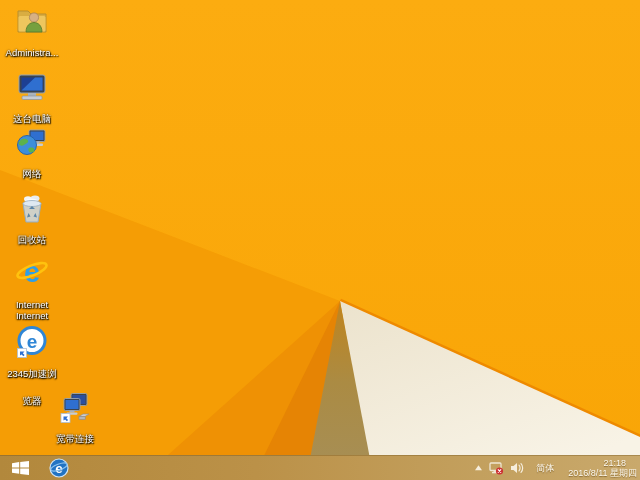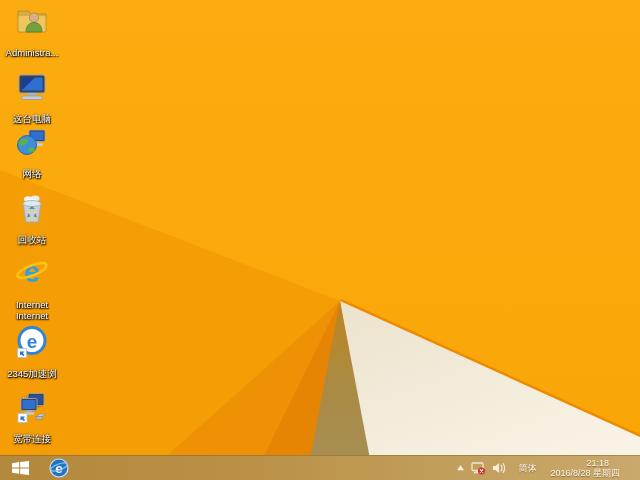--- a/index.html
+++ b/index.html
@@ -18,33 +18,33 @@
     text-align:center;
   }
   .dicon .art{width:34px;height:34px;flex:0 0 34px;}
   .dicon .lbl{
     margin-top:10px;
     font-size:9.5px;line-height:10.5px;color:#ffffff;
     text-shadow:0 1px 2px rgba(0,0,0,.95),0 0 2px rgba(0,0,0,.75),1px 1px 1px rgba(0,0,0,.8);
     white-space:nowrap;
   }
   .i1{top:4px;} .i2{top:70px;} .i3{top:125px;align-items:center;} .i4{top:191px;}
-  .i5{top:256px;} .i6{top:325px;} .i7{top:390px;}
+  .i5{top:256px;} .i6{top:325px;} .i7{top:390px;padding-left:43px;}
 
   
   .taskbar{
     position:absolute;left:0;right:0;bottom:0;height:25px;
     background:linear-gradient(90deg,#b2883c 0%,#bb9148 40%,#c3a05e 75%,#c9a96c 100%);
     border-top:1px solid rgba(110,80,25,.35);
     box-sizing:border-box;
     display:flex;align-items:center;justify-content:space-between;
   }
   .tb-left{display:flex;align-items:center;height:100%;padding-left:9px;gap:17px;}
   .tb-btn{width:22px;height:100%;display:flex;align-items:center;justify-content:center;background:transparent;border:none;padding:0;}
-  .tb-right{display:flex;align-items:center;height:100%;padding-right:20px;gap:6px;}
+  .tb-right{display:flex;align-items:center;height:100%;padding-right:3px;gap:6px;}
   .tray-txt{
     font-size:9px;color:#fdf9ef;line-height:10px;
     text-shadow:0 1px 1px rgba(90,60,10,.6);
   }
   .lang{margin-left:6px;margin-right:8px;}
   .clock{display:flex;flex-direction:column;align-items:flex-end;}
   .clock .time{margin-right:11px;}
 </style>
 </head>
 <body>
@@ -188,18 +188,18 @@
         <circle cx="10.5" cy="9" r="3.6" fill="#cc3333"></circle>
         <path d="M8.9,7.4 L12.1,10.6 M12.1,7.4 L8.9,10.6" stroke="#ffffff" stroke-width="1.1"></path>
       </svg>
       <svg width="14" height="12" viewBox="0 0 14 12">
         <path d="M1,4 H3.5 L7,1 V11 L3.5,8 H1 Z" fill="#f6eedd"></path>
         <path d="M9,3.2 C10.4,4.6 10.4,7.4 9,8.8 M11,1.6 C13.2,3.8 13.2,8.2 11,10.4" stroke="#f6eedd" stroke-width="1.2" fill="none" stroke-linecap="round"></path>
       </svg>
       <span class="tray-txt lang">简体</span>
       <div class="clock">
         <span class="tray-txt time">21:18</span>
-        <span class="tray-txt">2016/8/28 星期四</span>
+        <span class="tray-txt">2016/8/11 星期四</span>
       </div>
     </div>
   </div>
 
 </div>
 
 </body></html>

